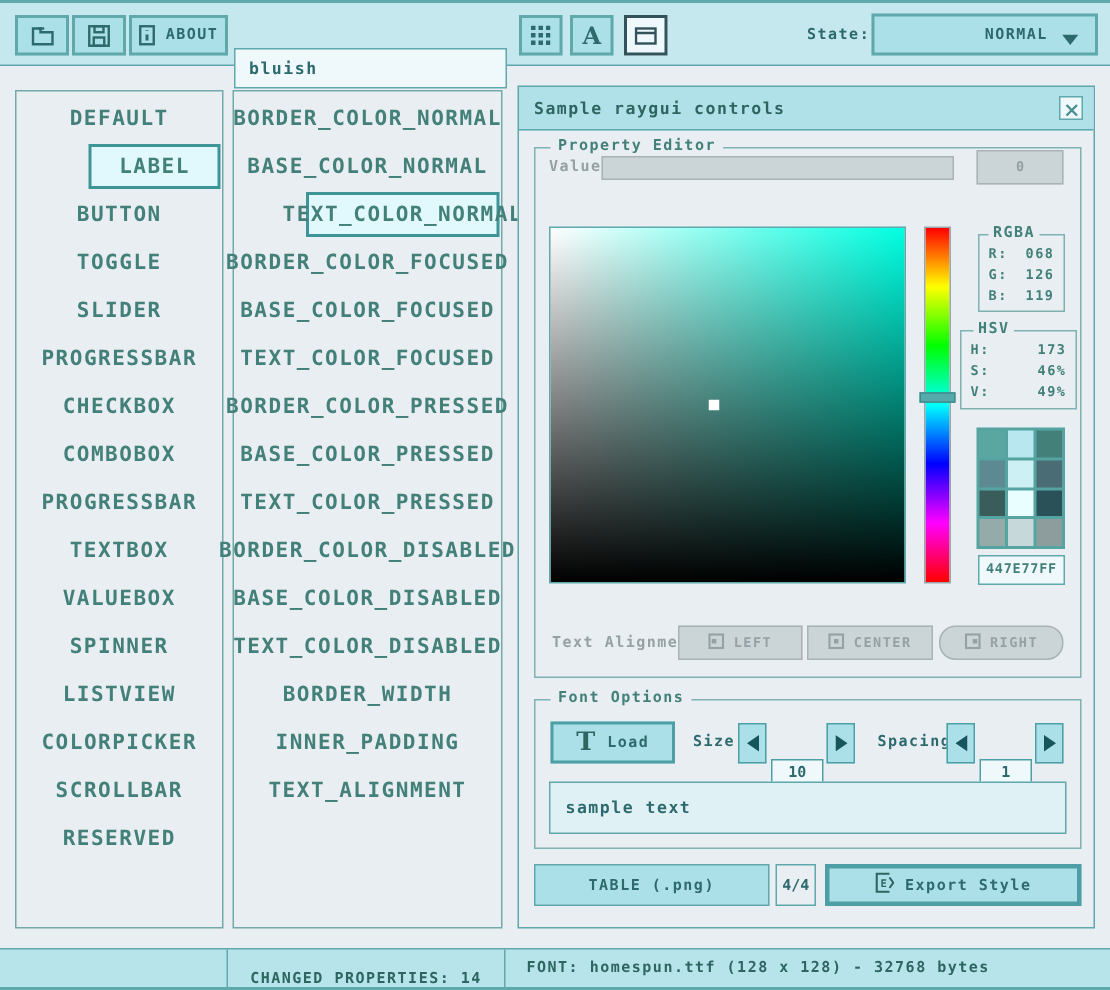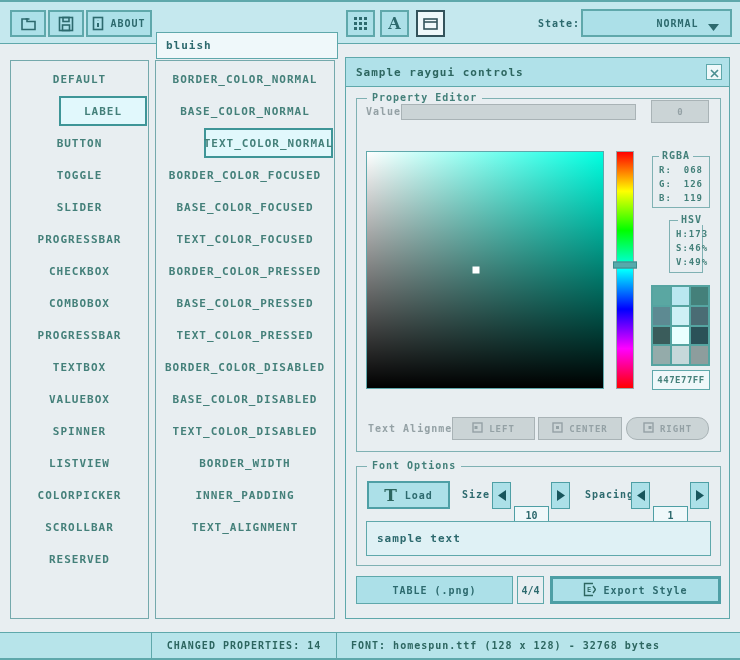--- a/index.html
+++ b/index.html
@@ -31,21 +31,21 @@
     background:var(--cyan_fill);border:2px solid var(--accent_border);
     display:flex;align-items:center;justify-content:center;font-size:10px;
     letter-spacing:1px;cursor:pointer;padding-left:42px;}
   .dropdown .caret{position:absolute;right:11px;top:11px;}
   
   .panel{position:absolute;top:60px;height:559px;background:var(--panel_bg);
     border:1px solid var(--panel_border);padding-top:3px;}
   .panel.left{left:10px;width:139px;}
   .panel.mid{left:155px;width:180px;}
   .list-item{height:30px;margin:0 1px 2px 1px;display:flex;align-items:center;
-    justify-content:center;font-size:11px;letter-spacing:1px;
+    justify-content:center;font-size:14px;letter-spacing:1px;
     color:var(--list_text);cursor:pointer;}
   .list-item.selected{background:var(--selected_bg);
     border:2px solid var(--selected_border);color:var(--list_text);margin-left:48px;}
   
   .swin{position:absolute;left:345px;top:57px;width:385px;height:562px;
     background:var(--panel_bg);border:1px solid var(--accent_border);}
   .titlebar{position:absolute;left:0;top:0;width:100%;height:29px;
     background:var(--titlebar_bg);border-bottom:1px solid var(--accent_border);
     display:flex;align-items:center;padding-left:10px;font-size:11px;
     letter-spacing:1px;color:var(--title_text);}
@@ -130,21 +130,21 @@
     display:flex;align-items:center;justify-content:center;gap:7px;
     font-size:10px;letter-spacing:1px;cursor:pointer;}
   
   .statusbar{position:absolute;left:0;top:632px;width:740px;height:28px;
     background:var(--status_bg);border-top:1px solid var(--accent_border);
     border-bottom:2px solid var(--accent_border);display:flex;font-size:10px;
     letter-spacing:1px;color:var(--title_text);}
   .status-cell{height:100%;display:flex;align-items:center;
     border-right:1px solid var(--accent_border);}
   .status-cell.c1{width:152px;}
-  .status-cell.c2{width:185px;justify-content:center;}
+  .status-cell.c2{width:185px;justify-content:center;align-items:flex-end;}
   .status-cell.c3{flex:1;padding-left:14px;border-right:none;}
 </style>
 </head>
 <body>
 
 <div class="window">
 
   <div class="toolbar">
     <div class="tbtn" style="left:10px;width:36px;">
       <span>
@@ -284,21 +284,21 @@
       <div class="mini-row" style="top:22px;">
         <span>G:</span>
           <span>126</span>
       </div>
       <div class="mini-row" style="top:36px;">
         <span>B:</span>
           <span>119</span>
       </div>
     </div>
 
-    <div class="groupbox mini-group" style="left:323px;top:162px;width:34px;height:53px;">
+    <div class="groupbox mini-group" style="left:294px;top:162px;width:78px;height:53px;">
       <span class="group-label" style="left:8px;padding:0 3px;">HSV</span>
       <div class="mini-row" style="top:8px;">
         <span>H:</span>
           <span>173</span>
       </div>
       <div class="mini-row" style="top:22px;">
         <span>S:</span>
           <span>46%</span>
       </div>
       <div class="mini-row" style="top:36px;">

